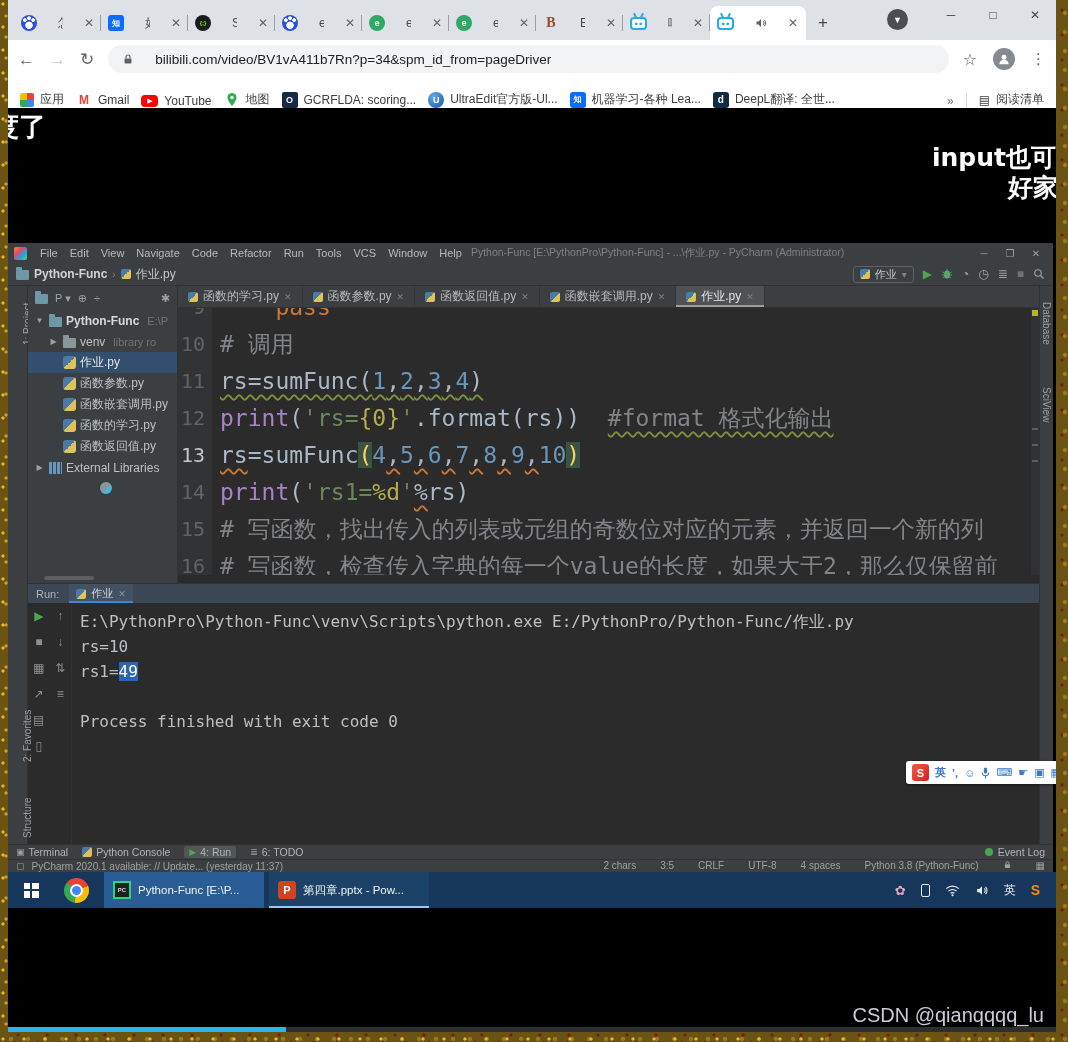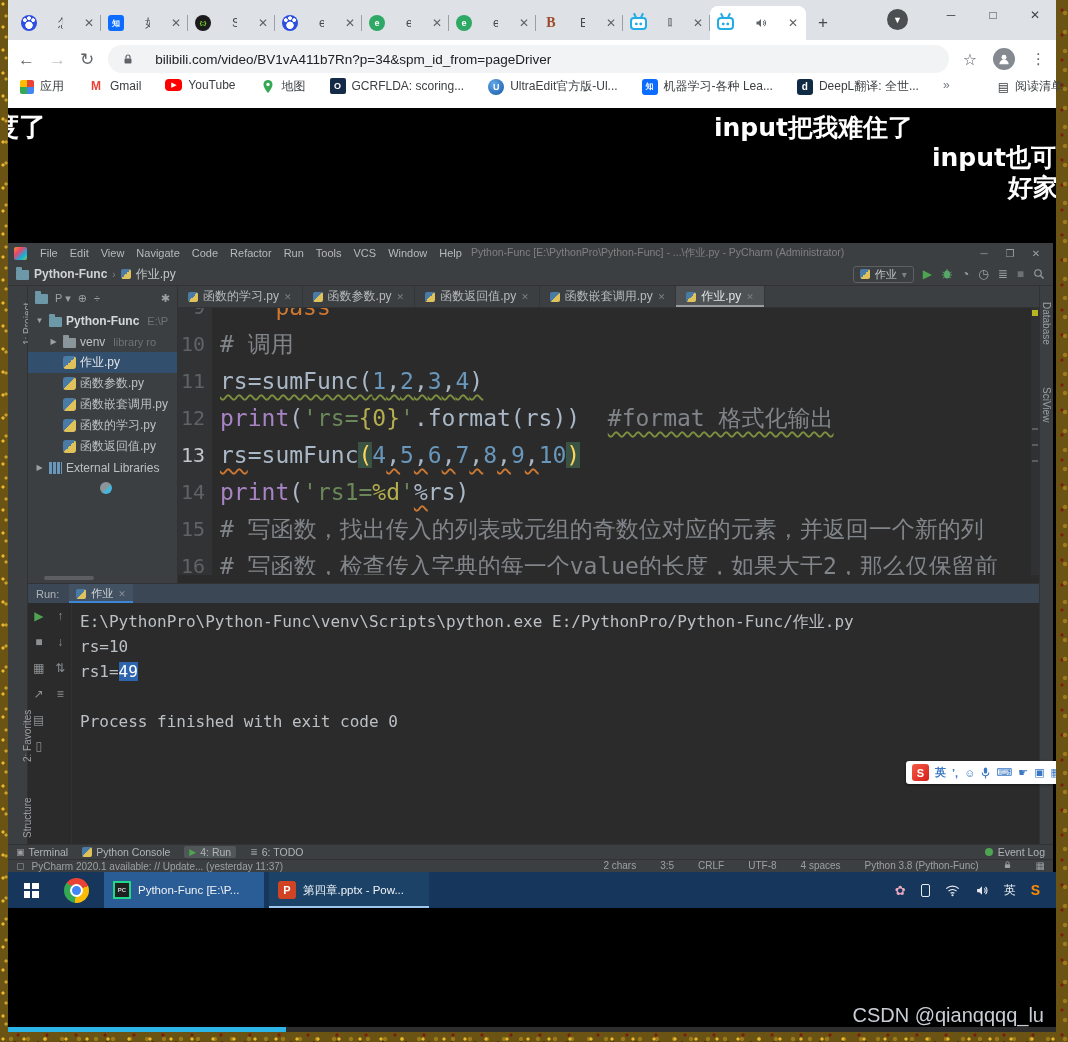--- a/index.html
+++ b/index.html
@@ -53,21 +53,21 @@
   .toolbar{height:38px;background:#fff;display:flex;align-items:center;padding:0 10px;gap:14px;flex:none}
   .nav-ico{color:#5f6368;font-size:17px;line-height:1}
   .nav-ico.dis{color:#c3c7cb}
   .urlbar{flex:1;height:28px;background:#f1f3f4;border-radius:14px;display:flex;align-items:center;padding:0 14px;gap:21px;min-width:0}
   .url-text{font-size:13.5px;color:#202124;white-space:nowrap;overflow:hidden}
   .tb-right{display:flex;align-items:center;gap:16px}
   .star{color:#5f6368;font-size:16px}
   .avatar{width:22px;height:22px;border-radius:50%;background:#848a90;display:grid;place-items:center}
   .kebab{color:#5f6368;font-size:15px}
 
-  .bookmarks{height:30px;background:#fff;display:flex;align-items:flex-start;padding:0 12px;gap:24px;flex:none;font-size:12px;color:#3c4043}
+  .bookmarks{height:30px;background:#fff;display:flex;align-items:flex-end;padding:0 12px;gap:12px;flex:none;font-size:12px;color:#3c4043}
   .bm{display:flex;align-items:center;gap:6px;white-space:nowrap}
   .bm-sep{color:#747a80;margin-left:auto}
   .bm-div{width:1px;height:16px;background:#d5d8db}
 
   
   .page{flex:1;position:relative;background:#000;overflow:hidden}
   .dm{position:absolute;color:#fff;font-weight:700;white-space:nowrap;font-family:"DejaVu Sans",sans-serif;
       text-shadow:1px 1px 0 #000,-1px -1px 0 #000,1px -1px 0 #000,-1px 1px 0 #000,2px 2px 3px #000}
   .dm1{left:-16px;top:1px;font-size:27px}
   .dm2{left:706px;top:3px;font-size:25px}
@@ -319,21 +319,20 @@
       <span class="bm-sep">»</span>
       <span class="bm-div"></span>
       <span class="bm">
         <span>▤</span>
         <span>阅读清单</span>
       </span>
     </div>
 
   <div class="page">
     <span class="dm dm1">度了</span>
-    <span class="dm dm2">input把我难住了</span>
     <span class="dm dm3">input也可以</span>
     <span class="dm dm4">好家伙</span>
 
     <div class="pycharm">
       <div class="pc-title">
         <span class="pc-logo"></span>
         <span class="pc-menu" id="pcmenu">
             <span>File</span>
             <span>Edit</span>
             <span>View</span>

